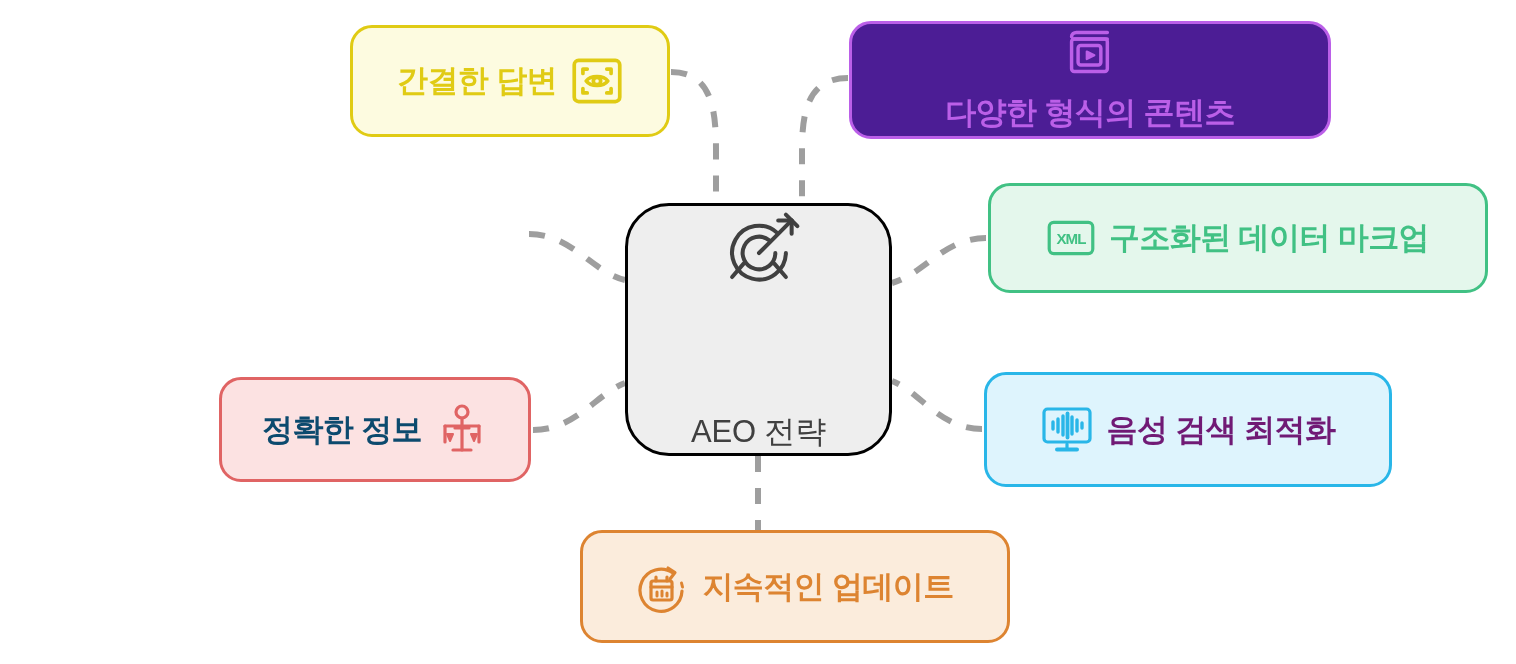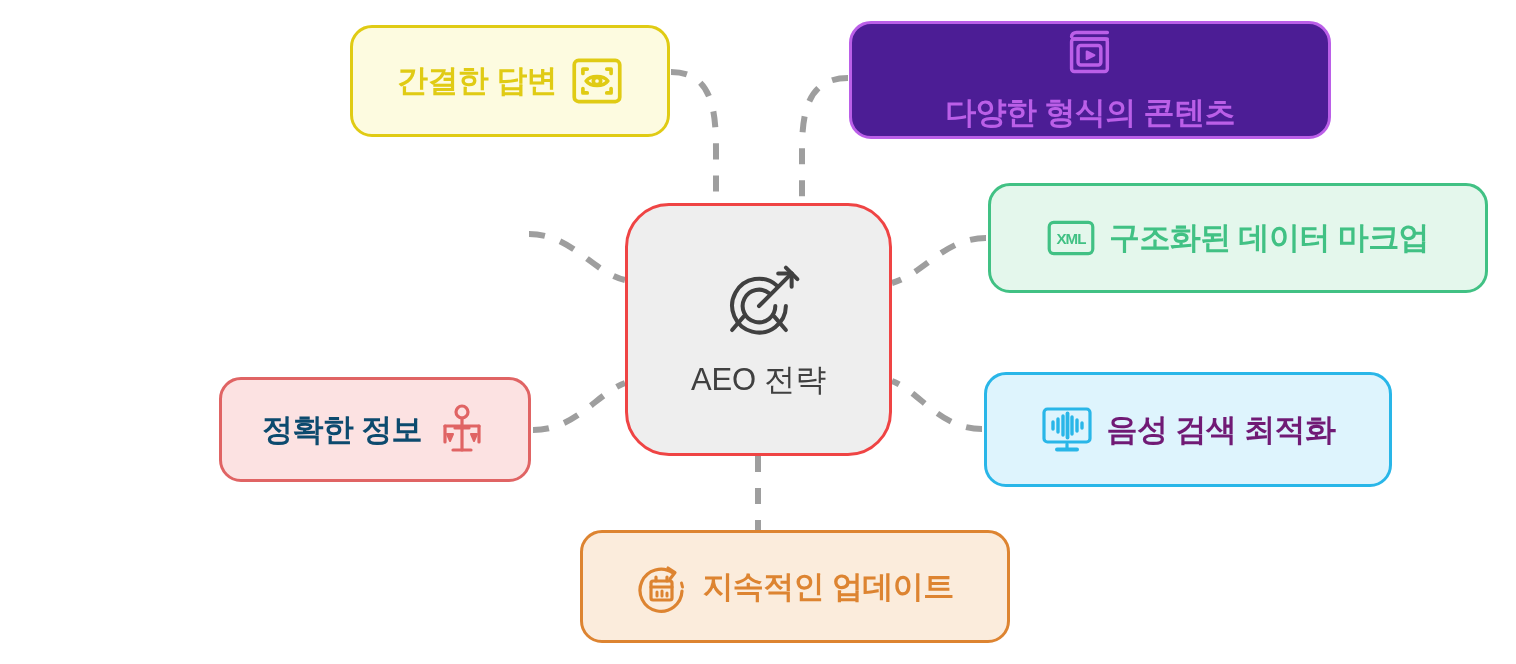--- a/index.html
+++ b/index.html
@@ -30,26 +30,26 @@
 
   
   .center-node {
     position: absolute;
     left: 625px;
     top: 203px;
     width: 267px;
     height: 253px;
     box-sizing: border-box;
     background: #eeeeee;
-    border: 3px solid #ef4444;
+    border: 3px solid #000000;
     border-radius: 44px;
     display: flex;
     flex-direction: column;
     align-items: center;
-    justify-content: center;
+    justify-content: space-between;
     gap: 4px;
   }
   .center-icon {
     width: 96px;
     height: 96px;
     display: block;
   }
   .center-label {
     font-size: 31px;
     color: #404040;

